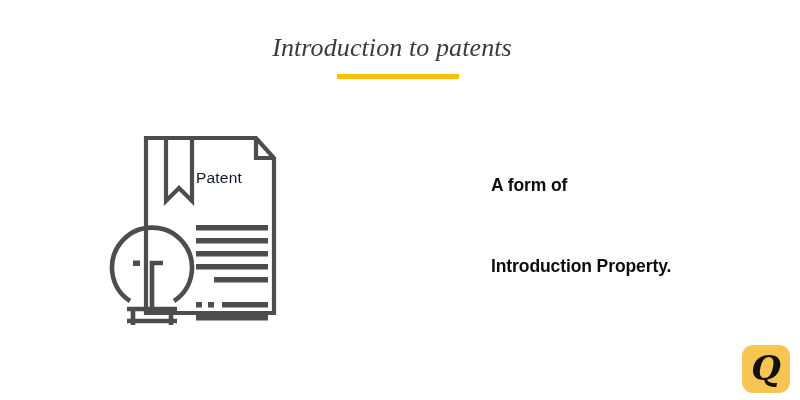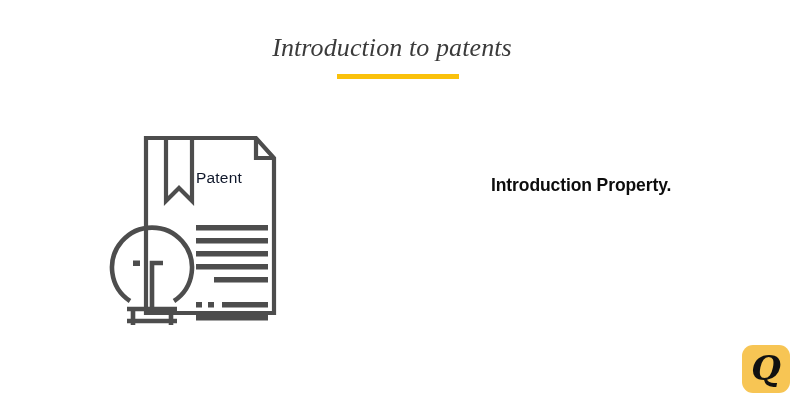--- a/index.html
+++ b/index.html
@@ -108,20 +108,21 @@
 </head>
 <body>
 
 <div class="slide">
 
   <div class="title">Introduction to patents</div>
 
   <div class="title-rule"></div>
 
   <div class="body-text">
+    <span class="ln">A form of</span>
     <span class="ln">Introduction Property.</span>
     <span class="ln blank"></span>
     
     
     
     
     
   </div>
 
   <div class="illustration">

